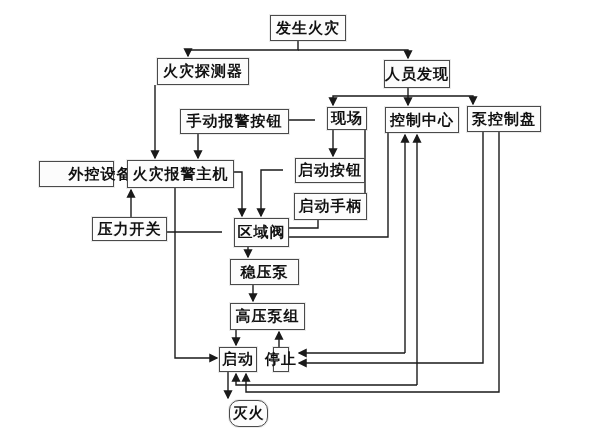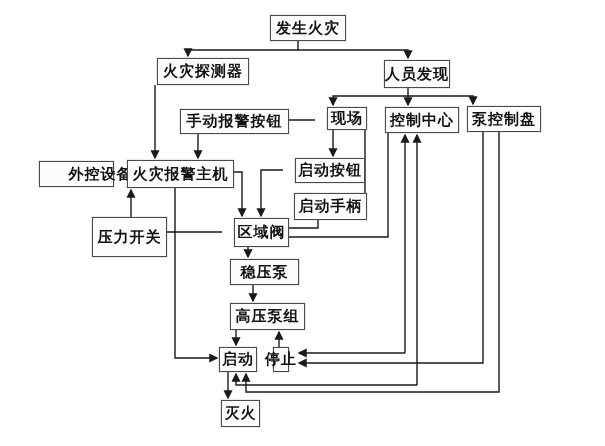--- a/index.html
+++ b/index.html
@@ -72,21 +72,21 @@
   <div class="node" style="left:145px;top:58px;width:92px;height:27px;">火灾探测器</div>
   <div class="node" style="left:372px;top:60px;width:66px;height:28px;font-family:Liberation Mono, monospace;">人员发现</div>
   <div class="node" style="left:168px;top:109px;width:109px;height:25px;">手动报警按钮</div>
   <div class="node" style="left:315px;top:107px;width:40px;height:23px;">现场</div>
   <div class="node" style="left:373px;top:107px;width:74px;height:26px;">控制中心</div>
   <div class="node" style="left:455px;top:106px;width:74px;height:26px;">泵控制盘</div>
   <div class="node" style="left:27px;top:161px;width:75px;height:26px;padding-left:48px;">外控设备</div>
   <div class="node" style="left:115px;top:160px;width:107px;height:28px;">火灾报警主机</div>
   <div class="node" style="left:283px;top:158px;width:70px;height:25px;">启动按钮</div>
   <div class="node" style="left:282px;top:193px;width:73px;height:27px;">启动手柄</div>
-  <div class="node" style="left:80px;top:217px;width:75px;height:40px;">压力开关</div>
+  <div class="node" style="left:80px;top:217px;width:75px;height:24px;">压力开关</div>
   <div class="node" style="left:222px;top:218px;width:55px;height:29px;">区域阀</div>
   <div class="node" style="left:218px;top:259px;width:69px;height:26px;">稳压泵</div>
   <div class="node" style="left:218px;top:303px;width:75px;height:27px;">高压泵组</div>
   <div class="node" style="left:207px;top:347px;width:38px;height:25px;">启动</div>
   <div class="node" style="left:261px;top:347px;width:16px;height:25px;">停止</div>
-  <div class="node" style="left:209px;top:400px;width:39px;height:27px;">灭火</div>
+  <div class="node" style="left:217px;top:400px;width:39px;height:27px;border-radius:10px;">灭火</div>
 
 </div>
 
 </body></html>

